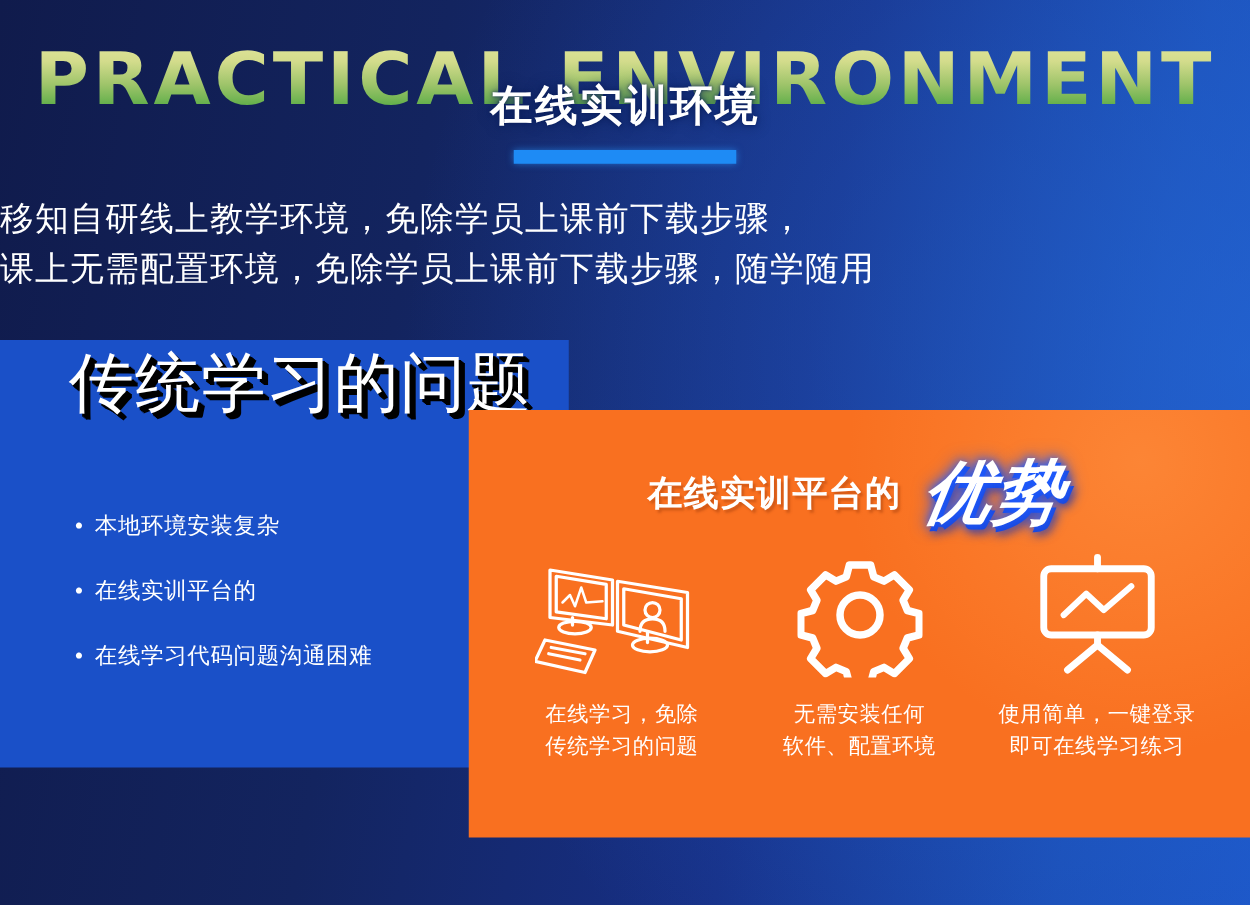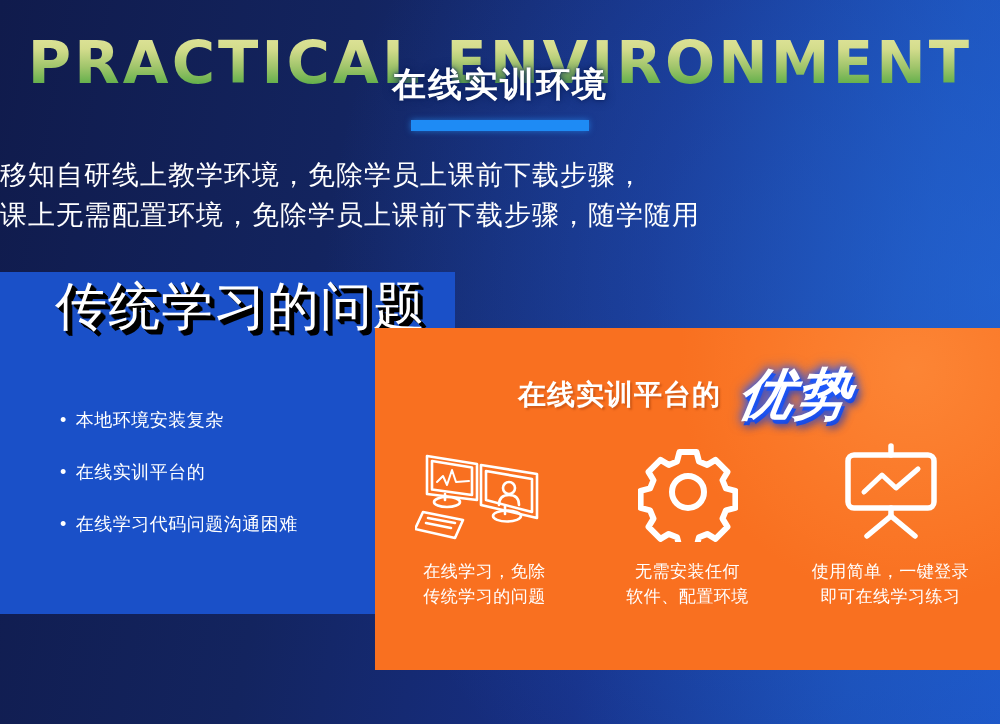--- a/index.html
+++ b/index.html
@@ -175,21 +175,20 @@
   }
 
   .feature-row {
     position: absolute;
     left: 0;
     top: 112px;
     width: 100%;
     display: flex;
     justify-content: center;
     align-items: flex-start;
-    gap: 13px;
   }
   .feature {
     width: 190px;
     display: flex;
     flex-direction: column;
     align-items: center;
   }
   .feature-icon {
     height: 104px;
     display: flex;

